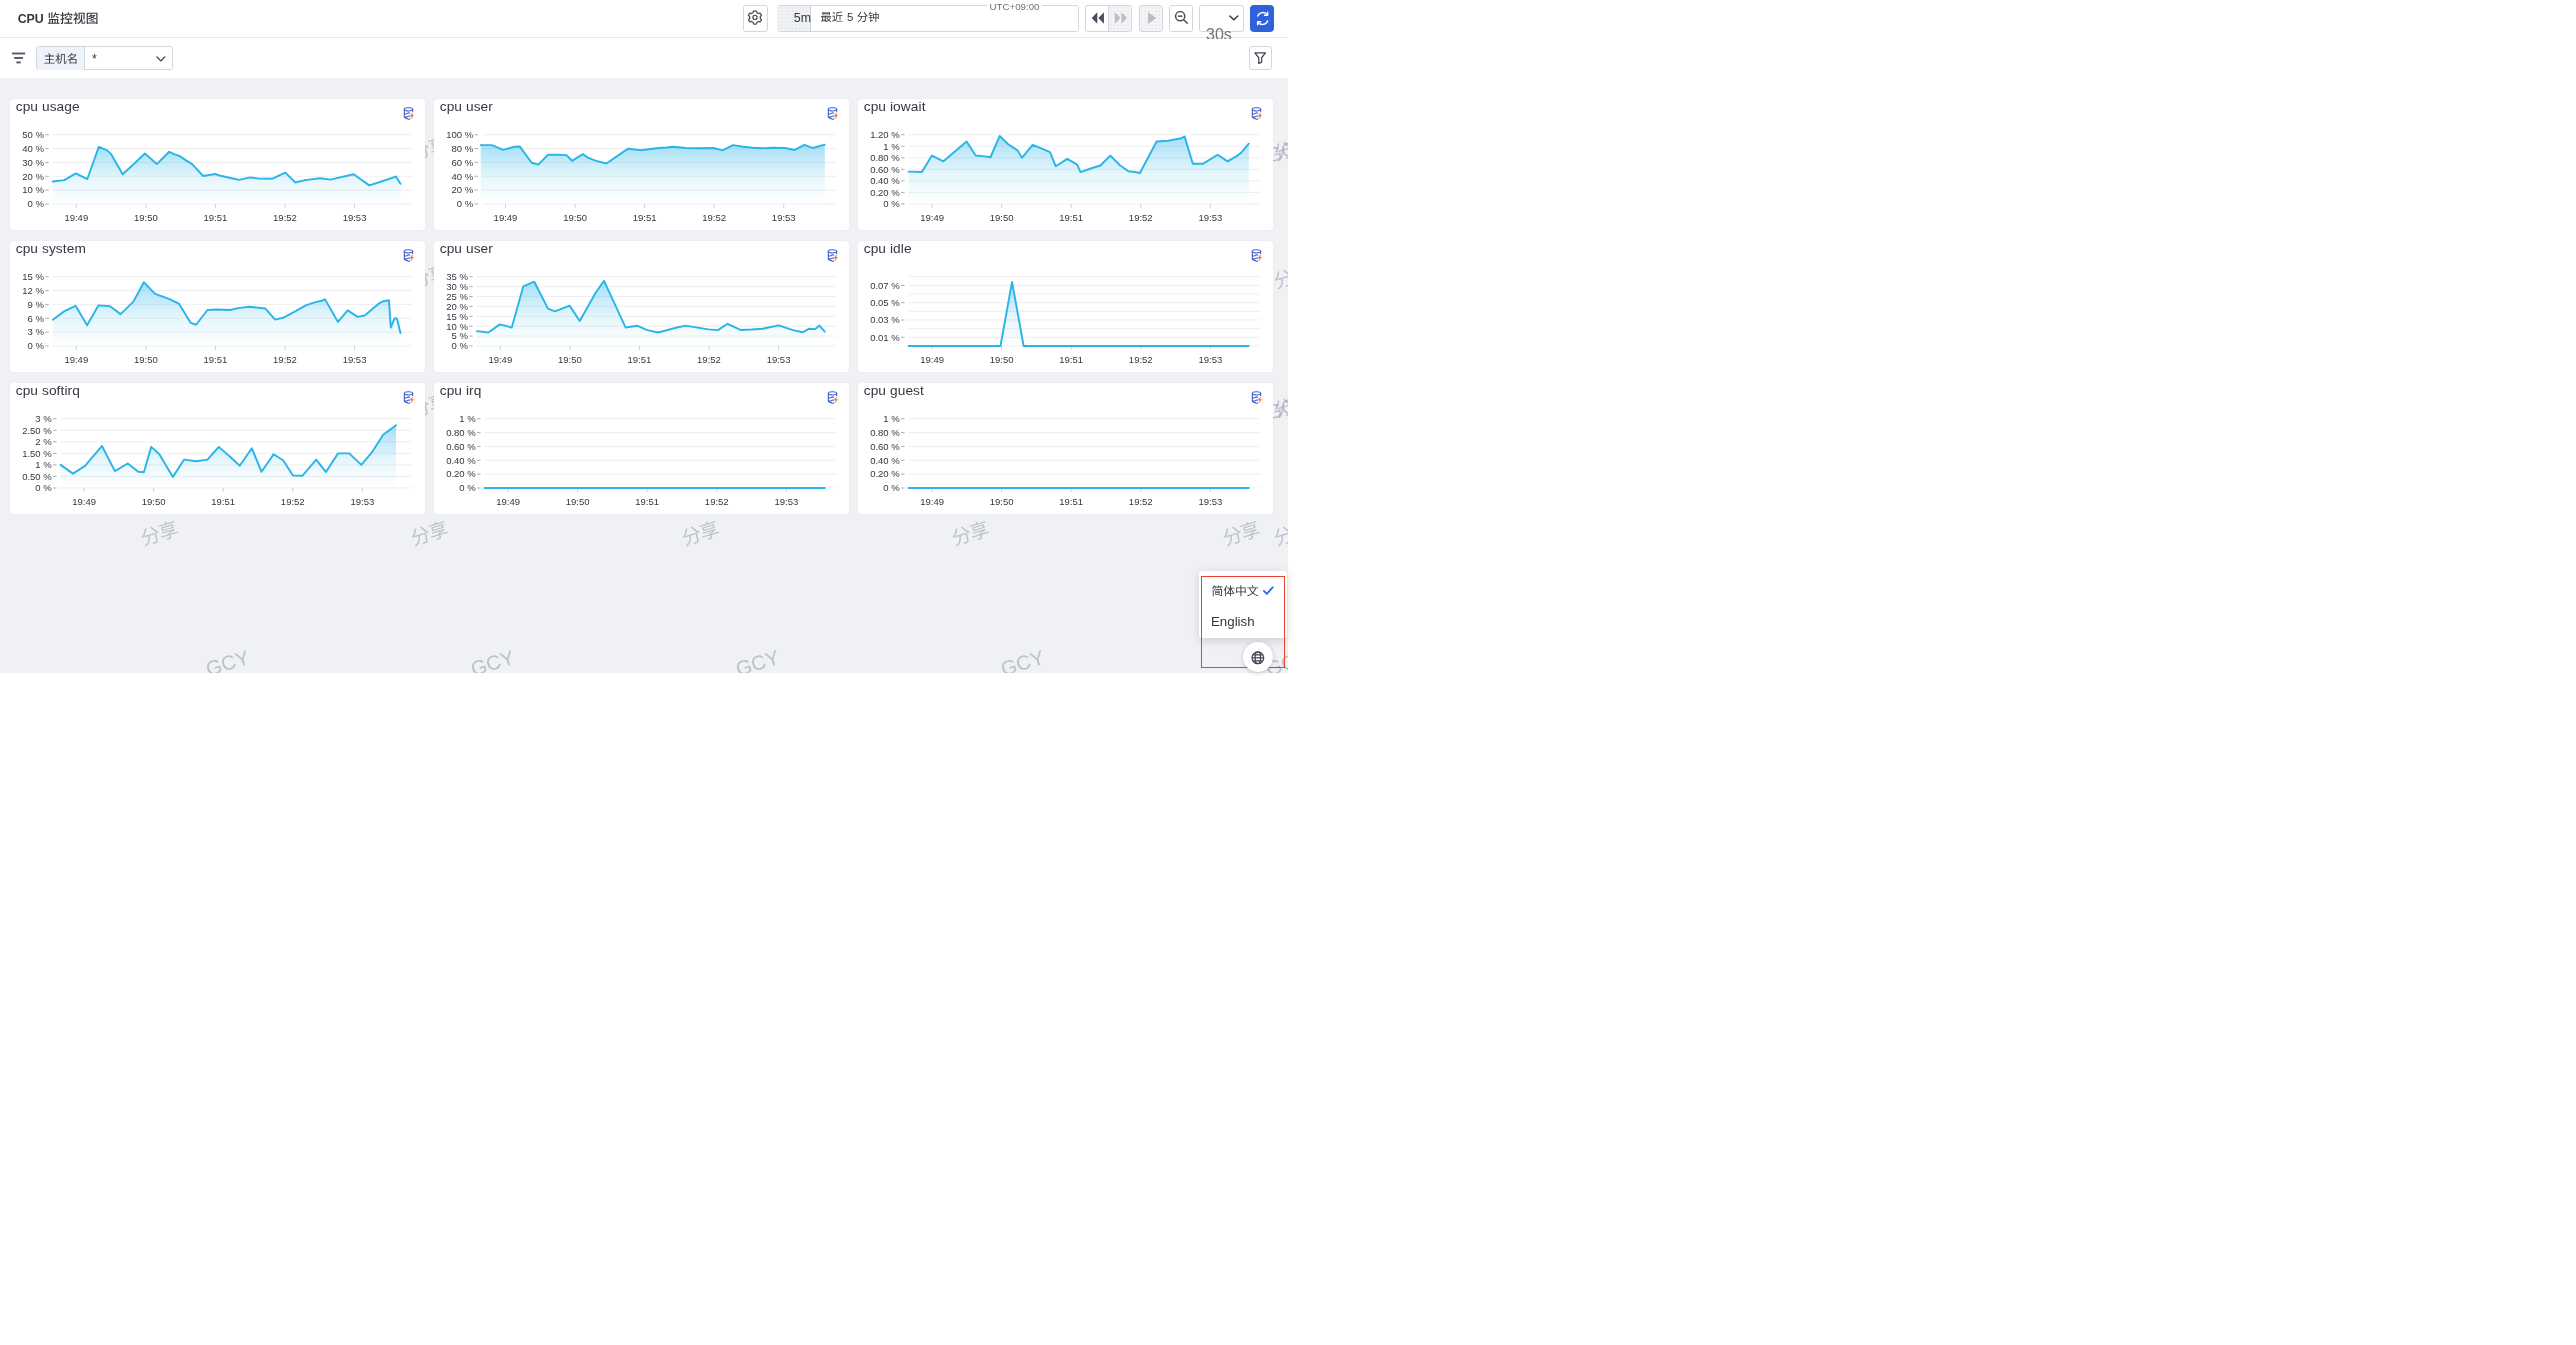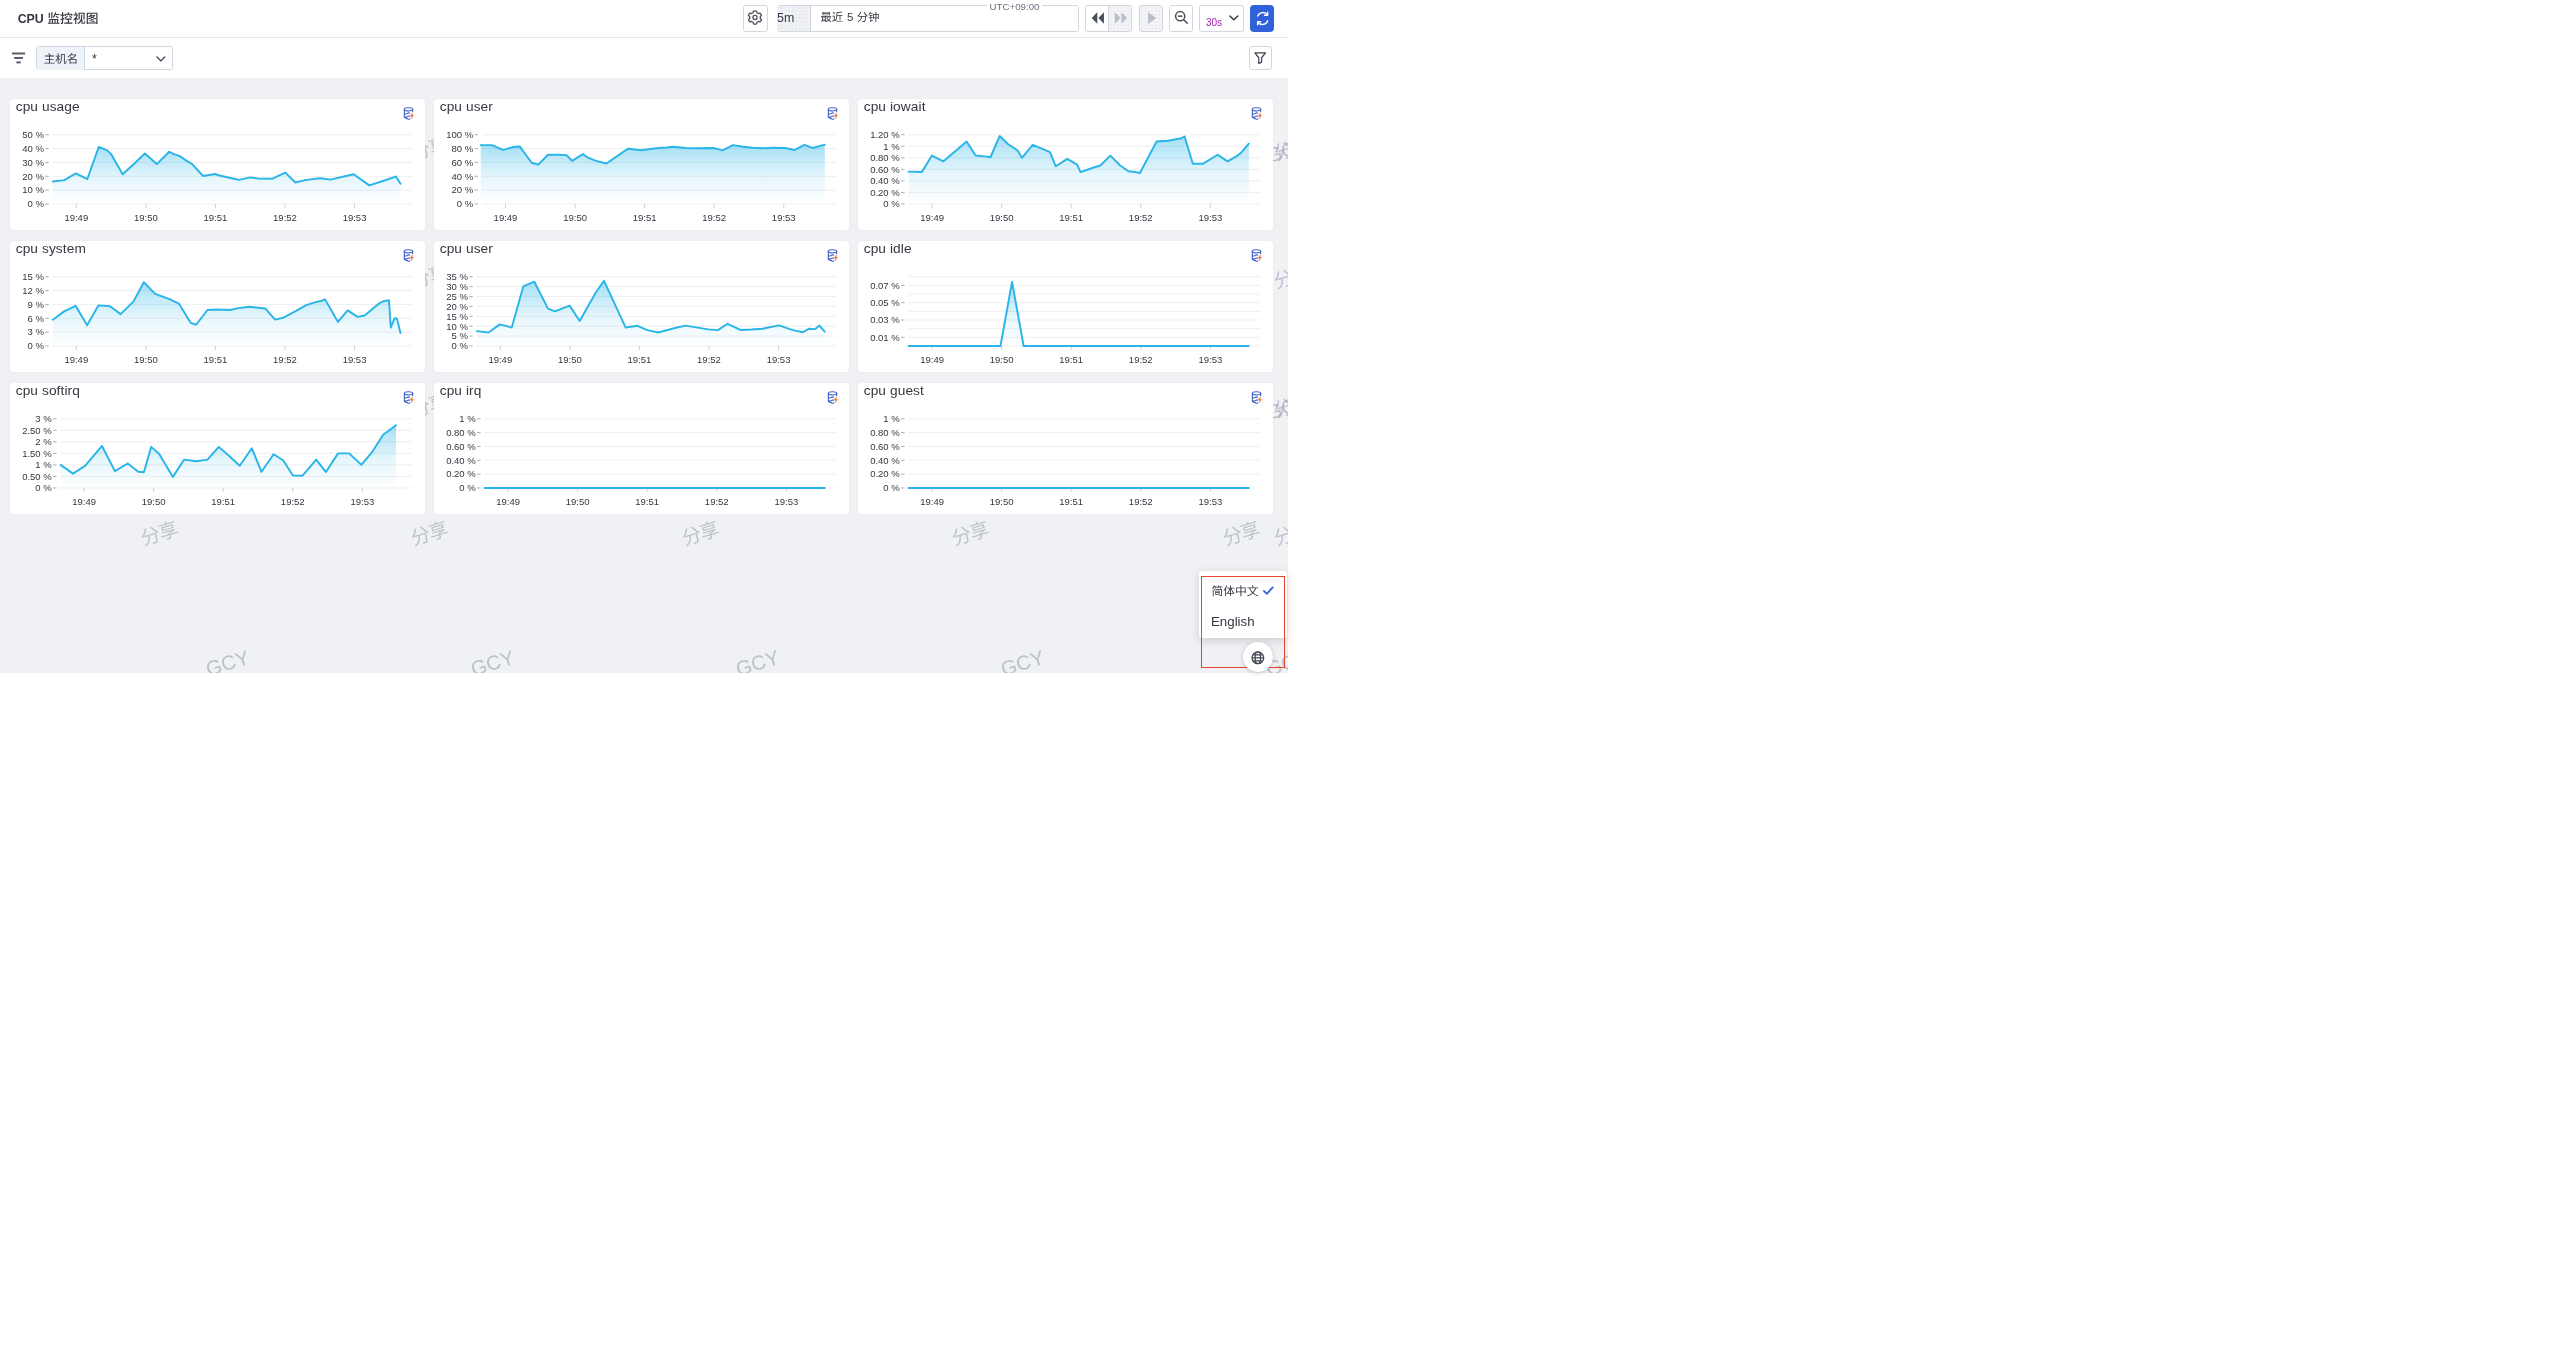--- a/index.html
+++ b/index.html
@@ -19,21 +19,21 @@
     <path transform="translate(82.50,26.00) scale(0.014500,-0.014500)" d="M443 797V265H534V715H822V265H917V797ZM630 646V467C630 311 601 117 347 -15C366 -29 397 -66 408 -85C544 -14 622 82 667 183V25C667 -49 697 -70 771 -70H853C946 -70 959 -26 969 130C946 136 916 148 893 166C890 28 884 0 853 0H787C763 0 755 8 755 36V275H699C716 341 721 406 721 465V646ZM144 801C177 763 213 711 230 674H59V588H287C230 466 132 350 34 284C47 265 67 215 74 188C109 214 144 246 178 282V-83H268V330C300 287 334 239 352 208L412 283C394 304 327 382 290 423C335 491 374 566 401 643L351 678L334 674H243L311 716C293 752 255 804 217 842Z" fill="#343741"></path>
     <path transform="translate(97.00,26.00) scale(0.014500,-0.014500)" d="M367 274C449 257 553 221 610 193L649 254C591 281 488 313 406 329ZM271 146C410 130 583 90 679 55L721 123C621 157 450 194 315 209ZM79 803V-85H170V-45H828V-85H922V803ZM170 39V717H828V39ZM411 707C361 629 276 553 192 505C210 491 242 463 256 448C282 465 308 485 334 507C361 480 392 455 427 432C347 397 259 370 175 354C191 337 210 300 219 277C314 300 416 336 507 384C588 342 679 309 770 290C781 311 805 344 823 361C741 375 659 399 585 430C657 478 718 535 760 600L707 632L693 628H451C465 645 478 663 489 681ZM387 557 626 556C593 525 551 496 504 470C458 496 419 525 387 557Z" fill="#343741"></path>
   </svg>
 <div class="btn" style="left:743px;width:25px"></div>
 <svg style="position:absolute;left:747px;top:9.3px" width="16" height="17" viewBox="0 0 24 24" fill="none">
 <circle cx="12" cy="12" r="3.1" stroke="#4a4f59" stroke-width="1.9"></circle>
 <path d="M12 2.2c.8 0 1.6.1 2.3.3l.5 2.4c.8.3 1.5.7 2.2 1.2l2.3-.8c1 1 1.9 2.3 2.4 3.7l-1.8 1.6c.1.5.1 1 .1 1.4 0 .4 0 .9-.1 1.4l1.8 1.6c-.5 1.4-1.4 2.7-2.4 3.7l-2.3-.8c-.7.5-1.4.9-2.2 1.2l-.5 2.4c-.7.2-1.5.3-2.3.3s-1.6-.1-2.3-.3l-.5-2.4c-.8-.3-1.5-.7-2.2-1.2l-2.3.8c-1-1-1.9-2.3-2.4-3.7l1.8-1.6c-.1-.5-.1-1-.1-1.4 0-.4 0-.9.1-1.4L2.1 9c.5-1.4 1.4-2.7 2.4-3.7l2.3.8c.7-.5 1.4-.9 2.2-1.2l.5-2.4c.7-.2 1.5-.3 2.5-.3Z" stroke="#4a4f59" stroke-width="1.9" stroke-linejoin="round"></path>
 </svg>
 <div class="btn" style="left:777px;width:302px"></div>
 <div style="position:absolute;left:777px;top:5.8px;width:34px;height:25px;background:#f0f2f5;background-image:radial-gradient(#e4e7ec 0.7px, transparent 0.8px);background-size:3.5px 3.5px;border-right:0.9px solid #d3d6de;border-radius:1.8px 0 0 1.8px"></div>
-<div style="position:absolute;left:777px;top:10.6px;width:34px;text-align:left;font-size:12.4px;color:#343741">5m</div>
+<div style="position:absolute;left:777px;top:10.6px;width:34px;text-align:right;font-size:12.4px;color:#343741">5m</div>
 <svg style="position:absolute;left:0;top:0" width="972" height="38" viewBox="0 0 1100 43">
     <path transform="translate(928.50,23.90) scale(0.012800,-0.012800)" d="M248 635H753V564H248ZM248 755H753V685H248ZM176 808V511H828V808ZM396 392V325H214V392ZM47 43 54 -24 396 17V-80H468V26L522 33V94L468 88V392H949V455H49V392H145V52ZM507 330V268H567L547 262C577 189 618 124 671 70C616 29 554 -2 491 -22C504 -35 522 -61 529 -77C596 -53 662 -19 720 26C776 -20 843 -55 919 -77C929 -59 948 -32 964 -18C891 0 826 31 771 71C837 135 889 215 920 314L877 333L863 330ZM613 268H832C806 209 767 157 721 113C675 157 639 209 613 268ZM396 269V198H214V269ZM396 142V80L214 59V142Z" fill="#343741"></path>
     <path transform="translate(941.30,23.90) scale(0.012800,-0.012800)" d="M81 783C136 730 201 654 231 607L292 650C260 697 193 769 138 820ZM866 840C764 809 574 789 415 780V558C415 428 406 250 318 120C335 111 368 89 381 75C459 187 483 344 489 475H693V78H767V475H952V545H491V558V720C644 730 814 749 928 784ZM262 478H52V404H189V125C144 108 92 63 39 6L89 -63C140 5 189 64 223 64C245 64 277 30 319 4C389 -39 472 -51 597 -51C693 -51 872 -45 943 -40C944 -19 956 19 965 39C868 28 718 20 599 20C486 20 401 27 336 68C302 88 281 107 262 119Z" fill="#343741"></path>
     <path transform="translate(969.60,23.90) scale(0.012800,-0.012800)" d="M673 822 604 794C675 646 795 483 900 393C915 413 942 441 961 456C857 534 735 687 673 822ZM324 820C266 667 164 528 44 442C62 428 95 399 108 384C135 406 161 430 187 457V388H380C357 218 302 59 65 -19C82 -35 102 -64 111 -83C366 9 432 190 459 388H731C720 138 705 40 680 14C670 4 658 2 637 2C614 2 552 2 487 8C501 -13 510 -45 512 -67C575 -71 636 -72 670 -69C704 -66 727 -59 748 -34C783 5 796 119 811 426C812 436 812 462 812 462H192C277 553 352 670 404 798Z" fill="#343741"></path>
     <path transform="translate(982.40,23.90) scale(0.012800,-0.012800)" d="M653 556V318H516V556ZM727 556H865V318H727ZM653 838V629H448V184H516V245H653V-81H727V245H865V190H937V629H727V838ZM180 837C150 744 96 654 36 595C48 579 68 541 75 525C110 561 143 606 173 656H415V725H210C224 755 237 787 248 818ZM60 344V275H205V73C205 26 171 -4 152 -17C165 -30 184 -57 192 -73C208 -57 237 -40 427 59C421 75 415 104 413 124L277 56V275H418V344H277V479H394V547H112V479H205V344Z" fill="#343741"></path>
     <text x="958.6" y="24.2" font-size="13" fill="#343741" font-family="&quot;Liberation Sans&quot;,sans-serif">5</text>
   </svg>
 <div style="position:absolute;left:987px;top:-0.4px;width:55px;background:#fff;text-align:center;font-size:9.7px;color:#6b7280;padding:0.9px 0">UTC+09:00</div>
 <div class="btn" style="left:1085px;width:47px;overflow:hidden">
     <div style="position:absolute;right:0;top:0;width:23.5px;height:25px;background:#f4f5f7;background-image:radial-gradient(#e6e8ed 0.7px, transparent 0.8px);background-size:3.5px 3.5px;border-left:0.9px solid #d3d6de"></div>
@@ -46,21 +46,21 @@
 <svg style="position:absolute;left:1147px;top:11px" width="9.7" height="14" viewBox="0 0 11 16">
     <path d="M1 1.2v13.6L10.6 8Z" fill="#b9bec7"></path>
   </svg>
 <div class="btn" style="left:1169px;width:24px"></div>
 <svg style="position:absolute;left:1174px;top:9.7px" width="15" height="15" viewBox="0 0 17 17" fill="none">
 <circle cx="7" cy="7" r="5.2" stroke="#4a4f59" stroke-width="1.7"></circle>
     <path d="M4.4 7h5.2" stroke="#4a4f59" stroke-width="1.7"></path>
     <path d="M11 11l4 4" stroke="#4a4f59" stroke-width="1.7" stroke-linecap="round"></path>
 </svg>
 <div class="btn" style="left:1199px;width:45px"></div>
-<div style="position:absolute;left:1206px;top:17px;font-size:10px;color:#a21caf">30s</div>
+<div style="position:absolute;left:1206px;top:26px;font-size:16px;color:#737373">30s</div>
 <svg style="position:absolute;left:1229px;top:15px" width="9.7" height="6.2" viewBox="0 0 11 7" fill="none">
     <path d="M1 1l4.5 4.5L10 1" stroke="#343741" stroke-width="1.6" stroke-linecap="round" stroke-linejoin="round"></path>
   </svg>
 <div class="btn" style="left:1250px;width:24px;background:#2f62d9;border-color:#2f62d9;border-radius:3.5px"></div>
 <svg style="position:absolute;left:1256px;top:10.6px" width="13.3" height="15" viewBox="0 0 24 26" fill="none">
 <path d="M20.4 6.3A10 10 0 0 0 3.1 8.6" stroke="#fff" stroke-width="2.6" stroke-linecap="round"></path>
 <path d="M21 1.5v5.5h-5.5" fill="none" stroke="#fff" stroke-width="2.6" stroke-linecap="round" stroke-linejoin="round"></path>
 <path d="M3.6 19.7a10 10 0 0 0 17.3-2.3" stroke="#fff" stroke-width="2.6" stroke-linecap="round"></path>
 <path d="M3 24.5V19h5.5" fill="none" stroke="#fff" stroke-width="2.6" stroke-linecap="round" stroke-linejoin="round"></path>
 </svg>

